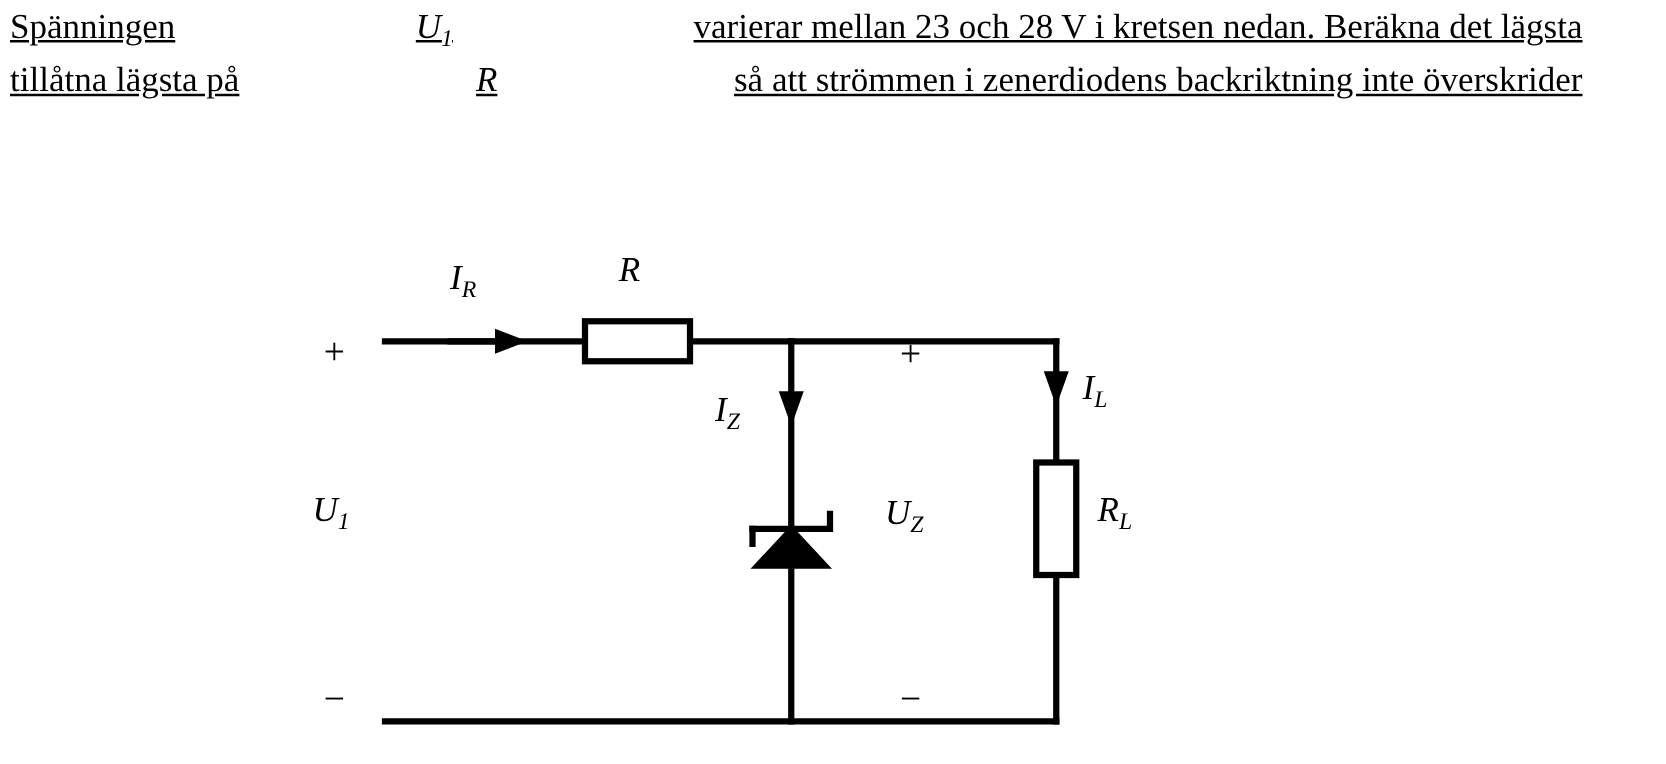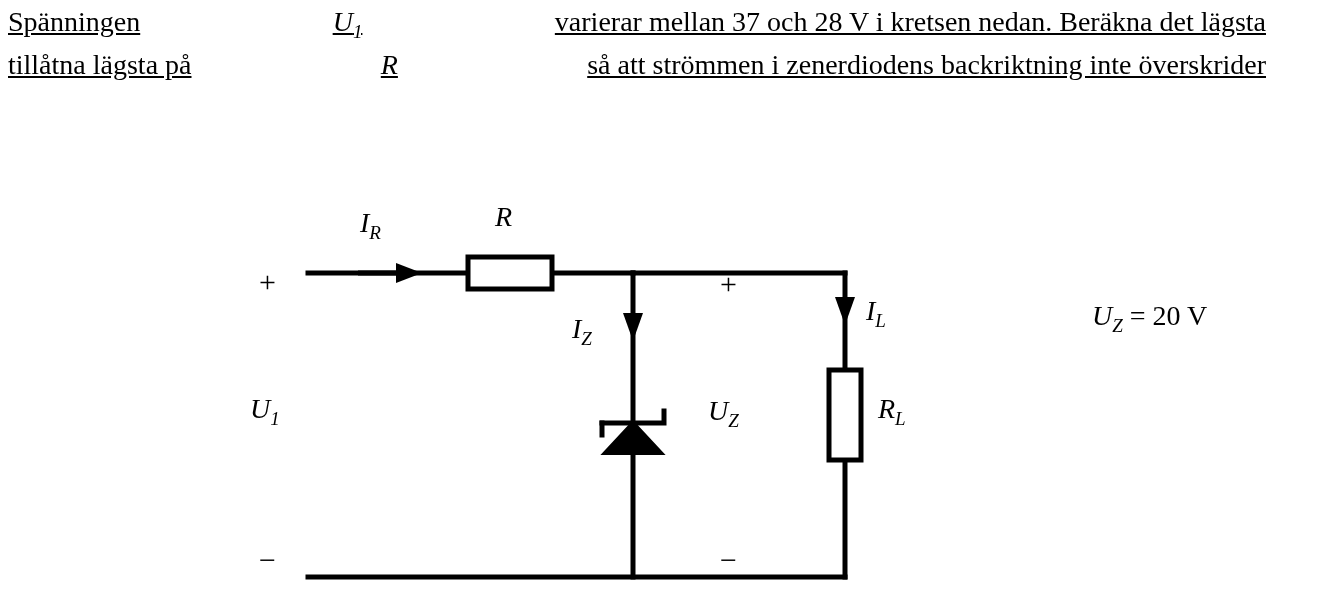--- a/index.html
+++ b/index.html
@@ -76,21 +76,21 @@
     white-space: nowrap;
   }
 </style>
 </head>
 <body>
 
 <div id="problem-text">
   <span class="line justify">
     <span>Spänningen</span>
     <span><span class="it">U</span><span class="sub">1</span></span>
-    <span>varierar mellan 37 och 28 V i kretsen nedan. Beräkna det lägsta</span>
+    <span>varierar mellan 23 och 28 V i kretsen nedan. Beräkna det lägsta</span>
   </span>
   <span class="line justify">
     <span>tillåtna lägsta på</span>
     <span class="it">R</span>
     <span>så att strömmen i zenerdiodens backriktning inte överskrider</span>
   </span>
 </div>
 
 <div id="circuit">
 
@@ -157,17 +157,13 @@
   <span class="lbl big-sign" style="left:490px; top:358px;"><span>−</span></span>
 
   <span class="lbl" style="left:478px; top:210px;"><span class="it">U</span><span class="sub">Z</span></span>
 
   <span class="lbl" style="left:636px; top:110px;"><span class="it">I</span><span class="sub">L</span></span>
 
   <span class="lbl" style="left:648px; top:208px;"><span class="it">R</span><span class="sub">L</span></span>
 </div>
 
 <div id="givens">
-  <div>
-    <span class="it">U</span><span class="sub">Z</span>
-    <span>= 20 V</span>
-  </div>
 </div>
 
 </body></html>

